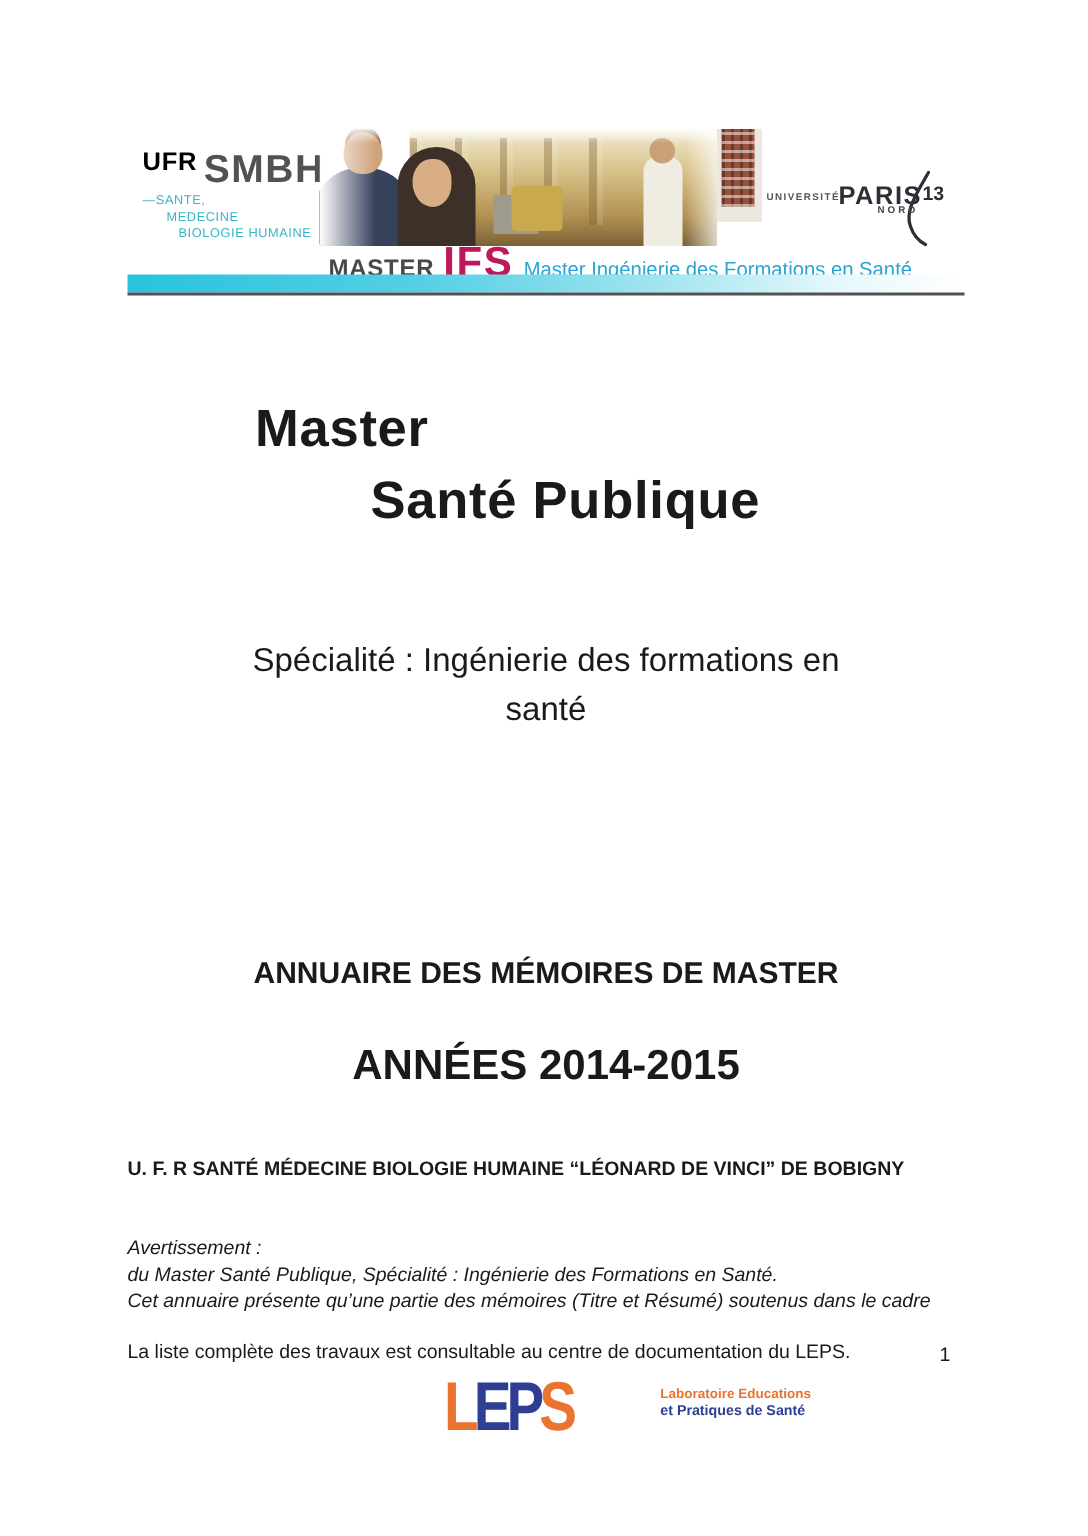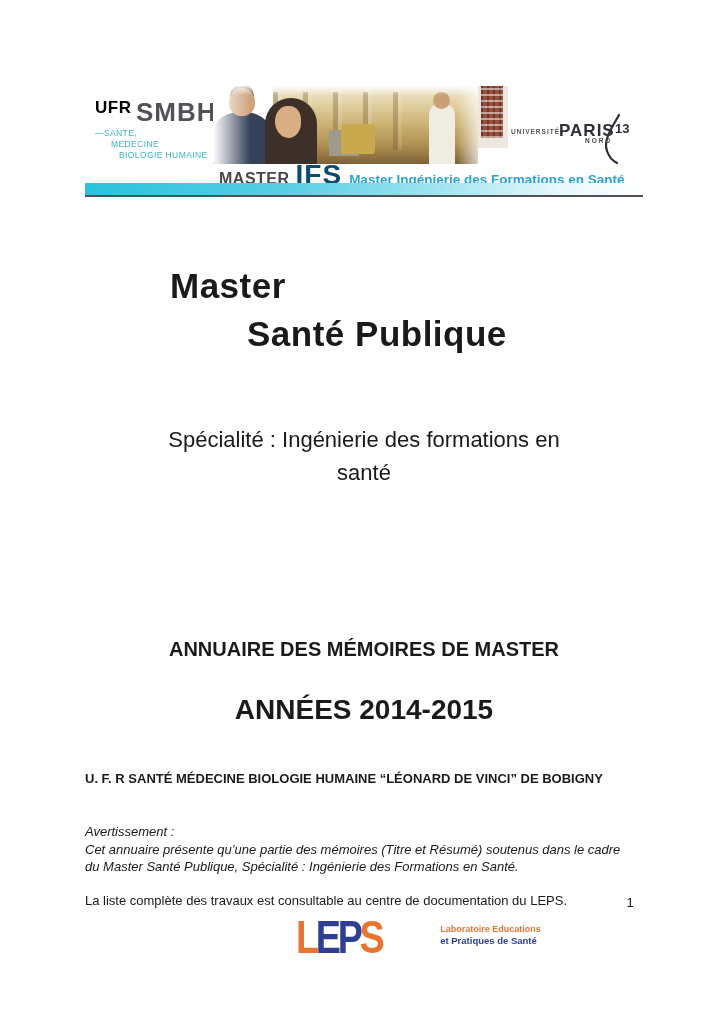--- a/index.html
+++ b/index.html
@@ -40,22 +40,22 @@
   
   .p13{position:absolute;left:426px;top:32px;width:128px;height:44px;color:#2e2f36;}
   .p13-univ{position:absolute;left:0;top:11px;font-size:6.5px;letter-spacing:1px;color:#55565a;font-weight:600;}
   .p13-paris{position:absolute;left:48px;top:4px;font-size:17px;font-weight:700;letter-spacing:1px;}
   .p13-13{position:absolute;left:104px;top:4px;font-size:13px;font-weight:700;}
   .p13-nord{position:absolute;left:74px;top:20px;font-size:6.5px;font-weight:700;letter-spacing:2px;color:#44454a;}
   .p13-swoosh{position:absolute;left:88px;top:-4px;}
   
   .master-line{position:absolute;left:134px;top:74px;display:flex;align-items:baseline;white-space:nowrap;}
   .ml-master{font-size:16px;font-weight:700;color:#47484b;letter-spacing:.5px;}
-  .ml-ifs{font-size:28px;font-weight:700;color:#0c4a6e;margin-left:6px;letter-spacing:1px;}
-  .ml-sub{font-size:13.5px;font-weight:700;color:#2aa4d4;margin-left:7px;}
+  .ml-ifs{font-size:28px;font-weight:700;color:#be185d;margin-left:6px;letter-spacing:1px;}
+  .ml-sub{font-size:13.5px;font-weight:400;color:#2aa4d4;margin-left:7px;}
   .grad-bar{position:absolute;left:0;top:98px;width:558px;height:12px;border-bottom:2px solid #505154;
     background:linear-gradient(90deg,#28c3de 0%,#55cfe4 35%,#a5e6f1 65%,#e6f8fb 85%,#ffffff 100%);}
   
   .title-l1{position:absolute;left:170px;top:266px;font-size:35px;font-weight:700;letter-spacing:.5px;}
   .title-l2{position:absolute;left:247px;top:314px;font-size:35px;font-weight:700;letter-spacing:.5px;}
   .subtitle{position:absolute;left:85px;top:423px;width:558px;text-align:center;font-size:22px;font-weight:400;line-height:33px;}
   .h-annuaire{position:absolute;left:85px;top:638px;width:558px;text-align:center;font-size:20px;font-weight:700;}
   .h-annees{position:absolute;left:85px;top:694px;width:558px;text-align:center;font-size:28px;font-weight:700;}
   .ufr-line{position:absolute;left:85px;top:771px;width:560px;font-size:13px;font-weight:700;}
   .avert{position:absolute;left:85px;top:823px;width:565px;font-size:13px;font-style:italic;line-height:17.5px;}
@@ -133,22 +133,22 @@
     <div>santé</div>
   </div>
 
   <div class="h-annuaire">ANNUAIRE DES MÉMOIRES DE MASTER</div>
   <div class="h-annees">ANNÉES 2014-2015</div>
 
   <div class="ufr-line">U. F. R SANTÉ MÉDECINE BIOLOGIE HUMAINE “LÉONARD DE VINCI” DE BOBIGNY</div>
 
   <div class="avert">
     <div>Avertissement :</div>
+    <div>du Master Santé Publique, Spécialité  : Ingénierie des Formations en Santé.</div>
     <div>Cet annuaire présente qu’une partie des mémoires (Titre et Résumé) soutenus dans le cadre</div>
-    <div>du Master Santé Publique, Spécialité  : Ingénierie des Formations en Santé.</div>
   </div>
 
   <div class="note">La liste complète des travaux est consultable au centre de documentation du LEPS.</div>
 
   <div class="pagenum">1</div>
 
   <div class="leps">
     <span class="leps-letters"><span class="lo">L</span><span class="lb">E</span><span class="lb">P</span><span class="lo">S</span></span>
     <span class="leps-tag">
       <div class="t1">Laboratoire Educations</div>

